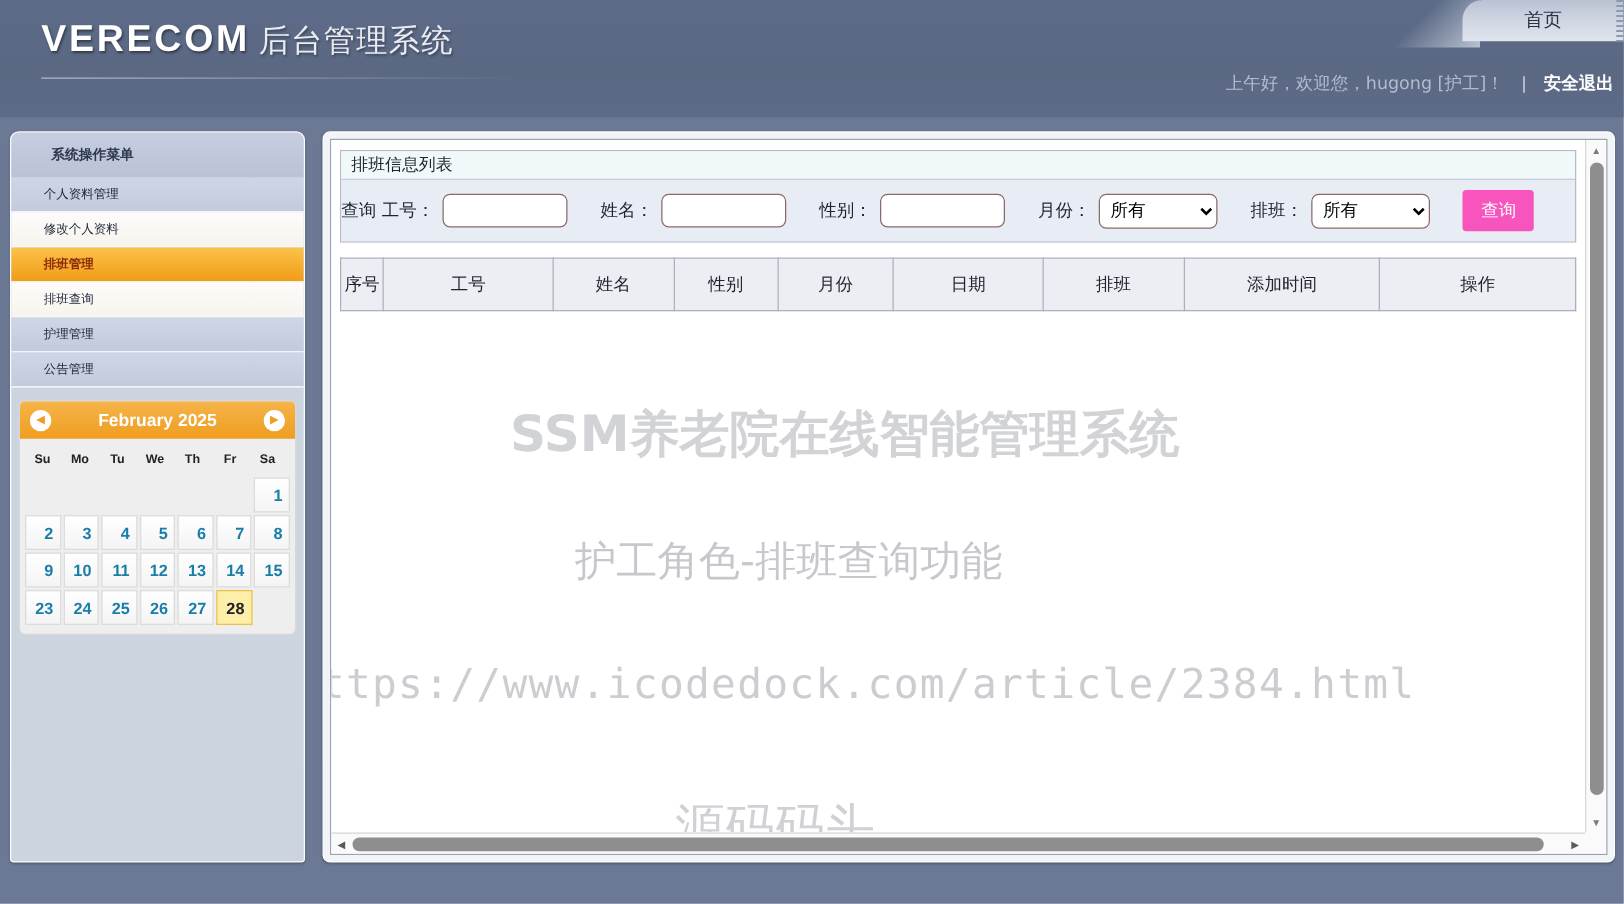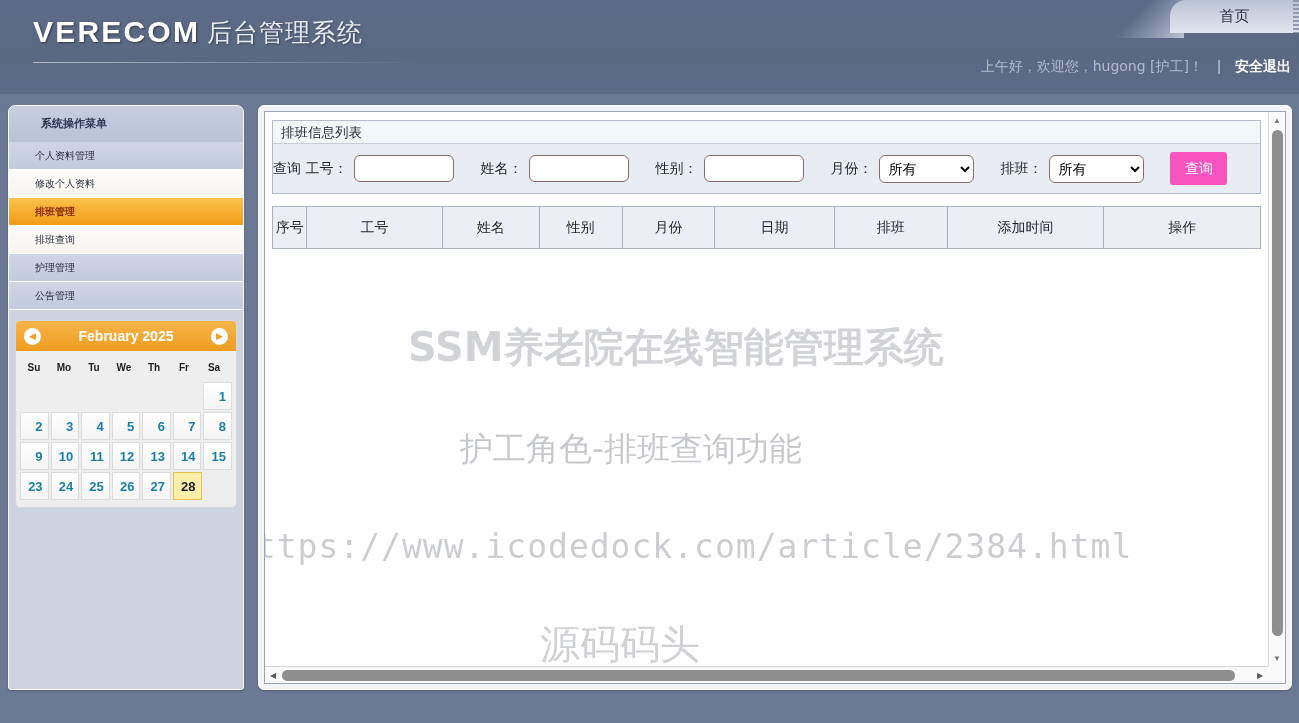--- a/index.html
+++ b/index.html
@@ -214,21 +214,21 @@
   .wm2 {
     left:195px; top:315px; font-size:33px;
     color:rgba(120,125,135,.42); font-family:"DejaVu Sans",sans-serif;
   }
   .wm3 {
     left:-30px; top:415px; font-size:33px;
     color:rgba(125,130,140,.40); letter-spacing:1px;
     font-family:"DejaVu Sans Mono","Liberation Mono",monospace;
   }
   .wm4 {
-    left:275px; top:505px; font-size:40px;
+    left:275px; top:522px; font-size:40px;
     color:rgba(130,135,145,.38); font-family:"DejaVu Sans",sans-serif;
   }
 
   
   .vsb {
     position:absolute; right:0; top:0; width:17px; bottom:17px;
     background:#fafafa; border-left:1px solid #d6d6d6;
   }
   .vsb-up, .vsb-down {
     position:absolute; left:0; width:16px; height:16px;

